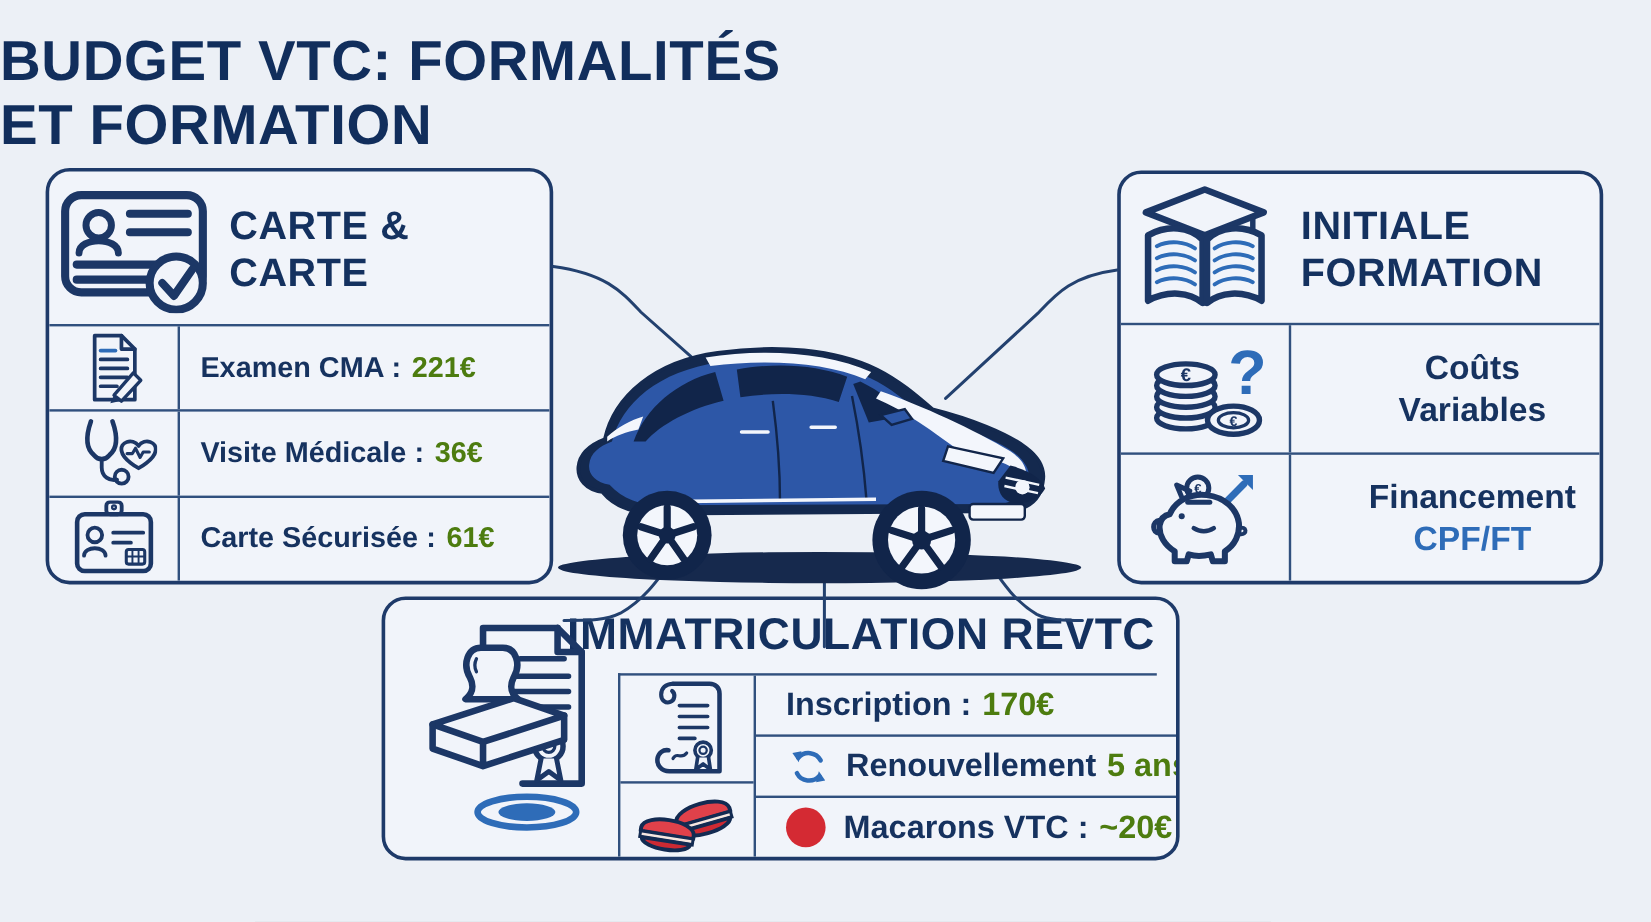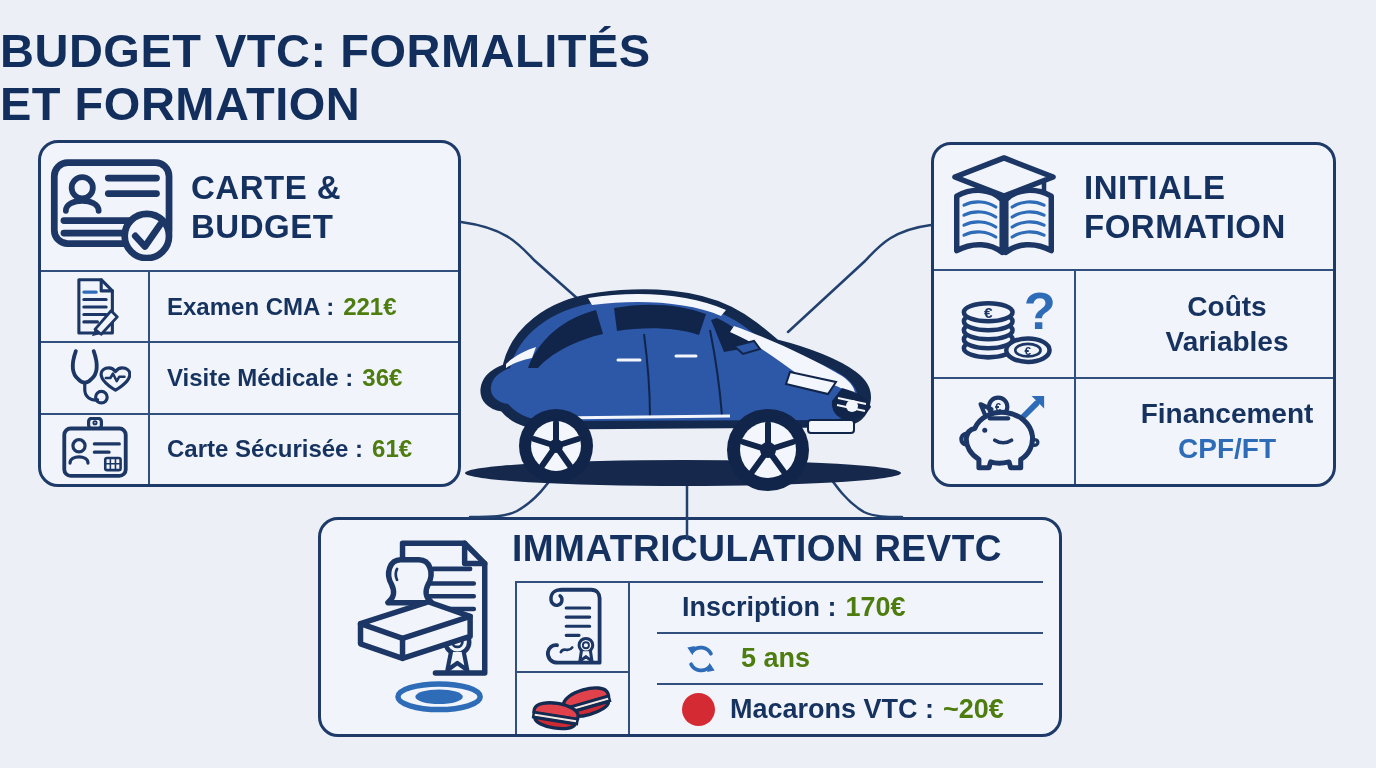--- a/index.html
+++ b/index.html
@@ -6,21 +6,21 @@
   .canvas{position:relative;width:1376px;height:768px;background:#ecf0f6;overflow:hidden;
           font-family:"Liberation Sans",sans-serif;-webkit-font-smoothing:antialiased;}
   
   .title{position:absolute;top:24px;left:0;width:100%;text-align:left;z-index:2;
          font-weight:800;color:#112e5c;font-size:47px;line-height:53px;letter-spacing:.5px;}
   
   .card{position:absolute;background:#f1f4fa;border:3px solid #1e3a69;border-radius:20px;
         box-sizing:border-box;z-index:2;overflow:hidden;}
   #card-left{left:38px;top:140px;width:423px;height:347px;}
   #card-right{left:931px;top:142px;width:405px;height:345px;}
-  #card-bottom{left:318px;top:517px;width:744px;height:220px;}
+  #card-bottom{left:318px;top:497px;width:665px;height:220px;}
   .hdr{display:flex;align-items:center;border-bottom:2px solid #31507e;}
   .hdr .ic-box{flex:0 0 150px;display:flex;justify-content:center;align-items:center;}
   #card-right .hdr .ic-box{flex:0 0 140px;}
   .hdr-title{font-size:33px;font-weight:800;color:#14315f;line-height:39px;letter-spacing:.5px;}
   #card-left .hdr{height:127px;}
   #card-right .hdr{height:124px;}
   .rows-left{display:flex;flex-direction:column;height:calc(100% - 129px);}
   .lrow{flex:1;display:flex;align-items:stretch;border-bottom:2px solid #31507e;}
   .lrow:last-child{border-bottom:none;}
   .lrow .ic-cell{flex:0 0 107px;border-right:2px solid #31507e;display:flex;align-items:center;justify-content:center;}
@@ -31,21 +31,21 @@
   .rrow:last-child{border-bottom:none;}
   .rrow .ic-cell{flex:0 0 140px;border-right:2px solid #31507e;display:flex;align-items:center;justify-content:center;}
   .rrow .txt{flex:1;display:flex;flex-direction:column;align-items:center;justify-content:center;
              font-size:28px;font-weight:700;color:#16325f;line-height:35px;padding-left:45px;}
   .accent{color:#2e6cb8;}
   
   .b-hdr{position:absolute;left:148px;right:14px;top:8px;text-align:center;
          font-size:37px;font-weight:800;color:#14315f;letter-spacing:.5px;}
   .stamp-box{position:absolute;left:12px;top:14px;width:182px;height:194px;display:flex;align-items:center;justify-content:center;}
   .btable{position:absolute;left:194px;top:61px;right:16px;bottom:0;
-          border-left:2px solid #31507e;border-top:2px solid #31507e;display:flex;gap:27px;}
+          border-left:2px solid #31507e;border-top:2px solid #31507e;display:flex;}
   .b-icon-col{flex:0 0 111px;border-right:2px solid #31507e;display:flex;flex-direction:column;}
   .b-icon-a{height:103px;border-bottom:2px solid #31507e;display:flex;align-items:center;justify-content:center;}
   .b-icon-b{flex:1;display:flex;align-items:center;justify-content:center;}
   .b-rows{flex:1;display:flex;flex-direction:column;}
   .brow{flex:1;display:flex;align-items:center;padding-left:25px;font-size:27px;font-weight:700;
         color:#16325f;border-bottom:2px solid #31507e;white-space:nowrap;}
   .brow:last-child{border-bottom:none;}
   .dot{width:33px;height:33px;border-radius:50%;background:#d42a33;display:inline-block;margin-right:15px;flex:0 0 auto;}
   .refresh{margin-right:12px;flex:0 0 auto;}
   
@@ -84,21 +84,21 @@
           <rect class="ic" x="6" y="10" width="119" height="84" rx="14" stroke-width="7"></rect>
           <circle class="ic" cx="35" cy="36" r="11" stroke-width="6"></circle>
           <path class="ic" d="M18,60 C18,46 52,46 52,60" stroke-width="6"></path>
           <path class="ic" d="M62,26 H112 M62,42 H112 M16,70 H96 M16,83 H80" stroke-width="7"></path>
           <circle class="icf" cx="102" cy="86" r="23" stroke-width="7"></circle>
           <path class="ic" d="M90,86 L100,97 L116,74" stroke-width="7"></path>
         </svg>
       </div>
       <div class="hdr-title">
         <div>CARTE &amp;</div>
-        <div>BUDGET</div>
+        <div>CARTE</div>
       </div>
     </div>
     <div class="rows-left">
       <div class="lrow">
         <div class="ic-cell">
           <svg width="62" height="62" viewBox="0 0 100 100">
             <path class="ic" d="M24,6 H60 L78,24 V92 H24 Z" stroke-width="5"></path>
             <path class="ic" d="M60,6 V24 H78" stroke-width="5"></path>
             <path class="blu" d="M32,26 H52" stroke-width="5"></path>
             <path class="ic" d="M32,38 H68 M32,50 H68 M32,62 H68 M32,74 H54" stroke-width="5"></path>
@@ -265,20 +265,21 @@
           <span>Inscription :</span>
           <span class="val">170€</span>
         </div>
         <div class="brow">
           <svg class="refresh" width="38" height="38" viewBox="0 0 100 100">
             <path class="blu" d="M76,36 A30,30 0 0 0 27,30" stroke-width="10"></path>
             <polygon points="14,20 34,16 28,40" fill="#2e6cb8"></polygon>
             <path class="blu" d="M24,64 A30,30 0 0 0 73,70" stroke-width="10"></path>
             <polygon points="86,80 66,84 72,60" fill="#2e6cb8"></polygon>
           </svg>
+          <span>Renouvellement</span>
           <span class="val">5 ans</span>
         </div>
         <div class="brow">
           <span class="dot"></span>
           <span>Macarons VTC :</span>
           <span class="val">~20€</span>
         </div>
       </div>
     </div>
   </div>

